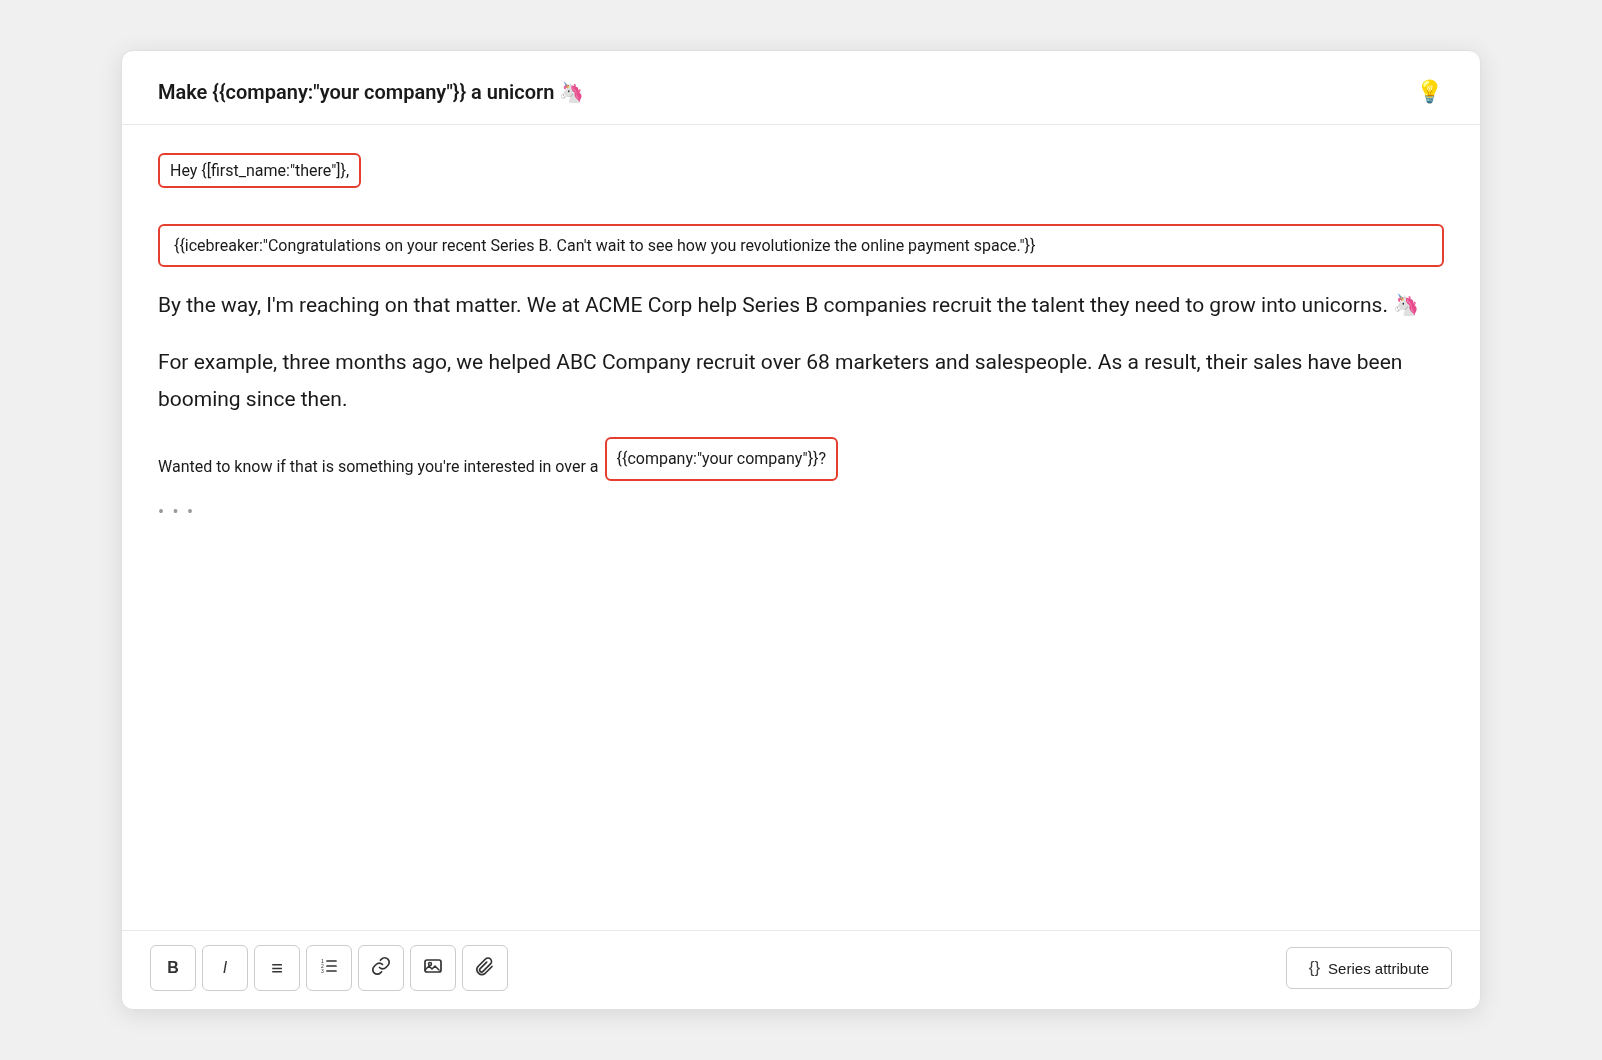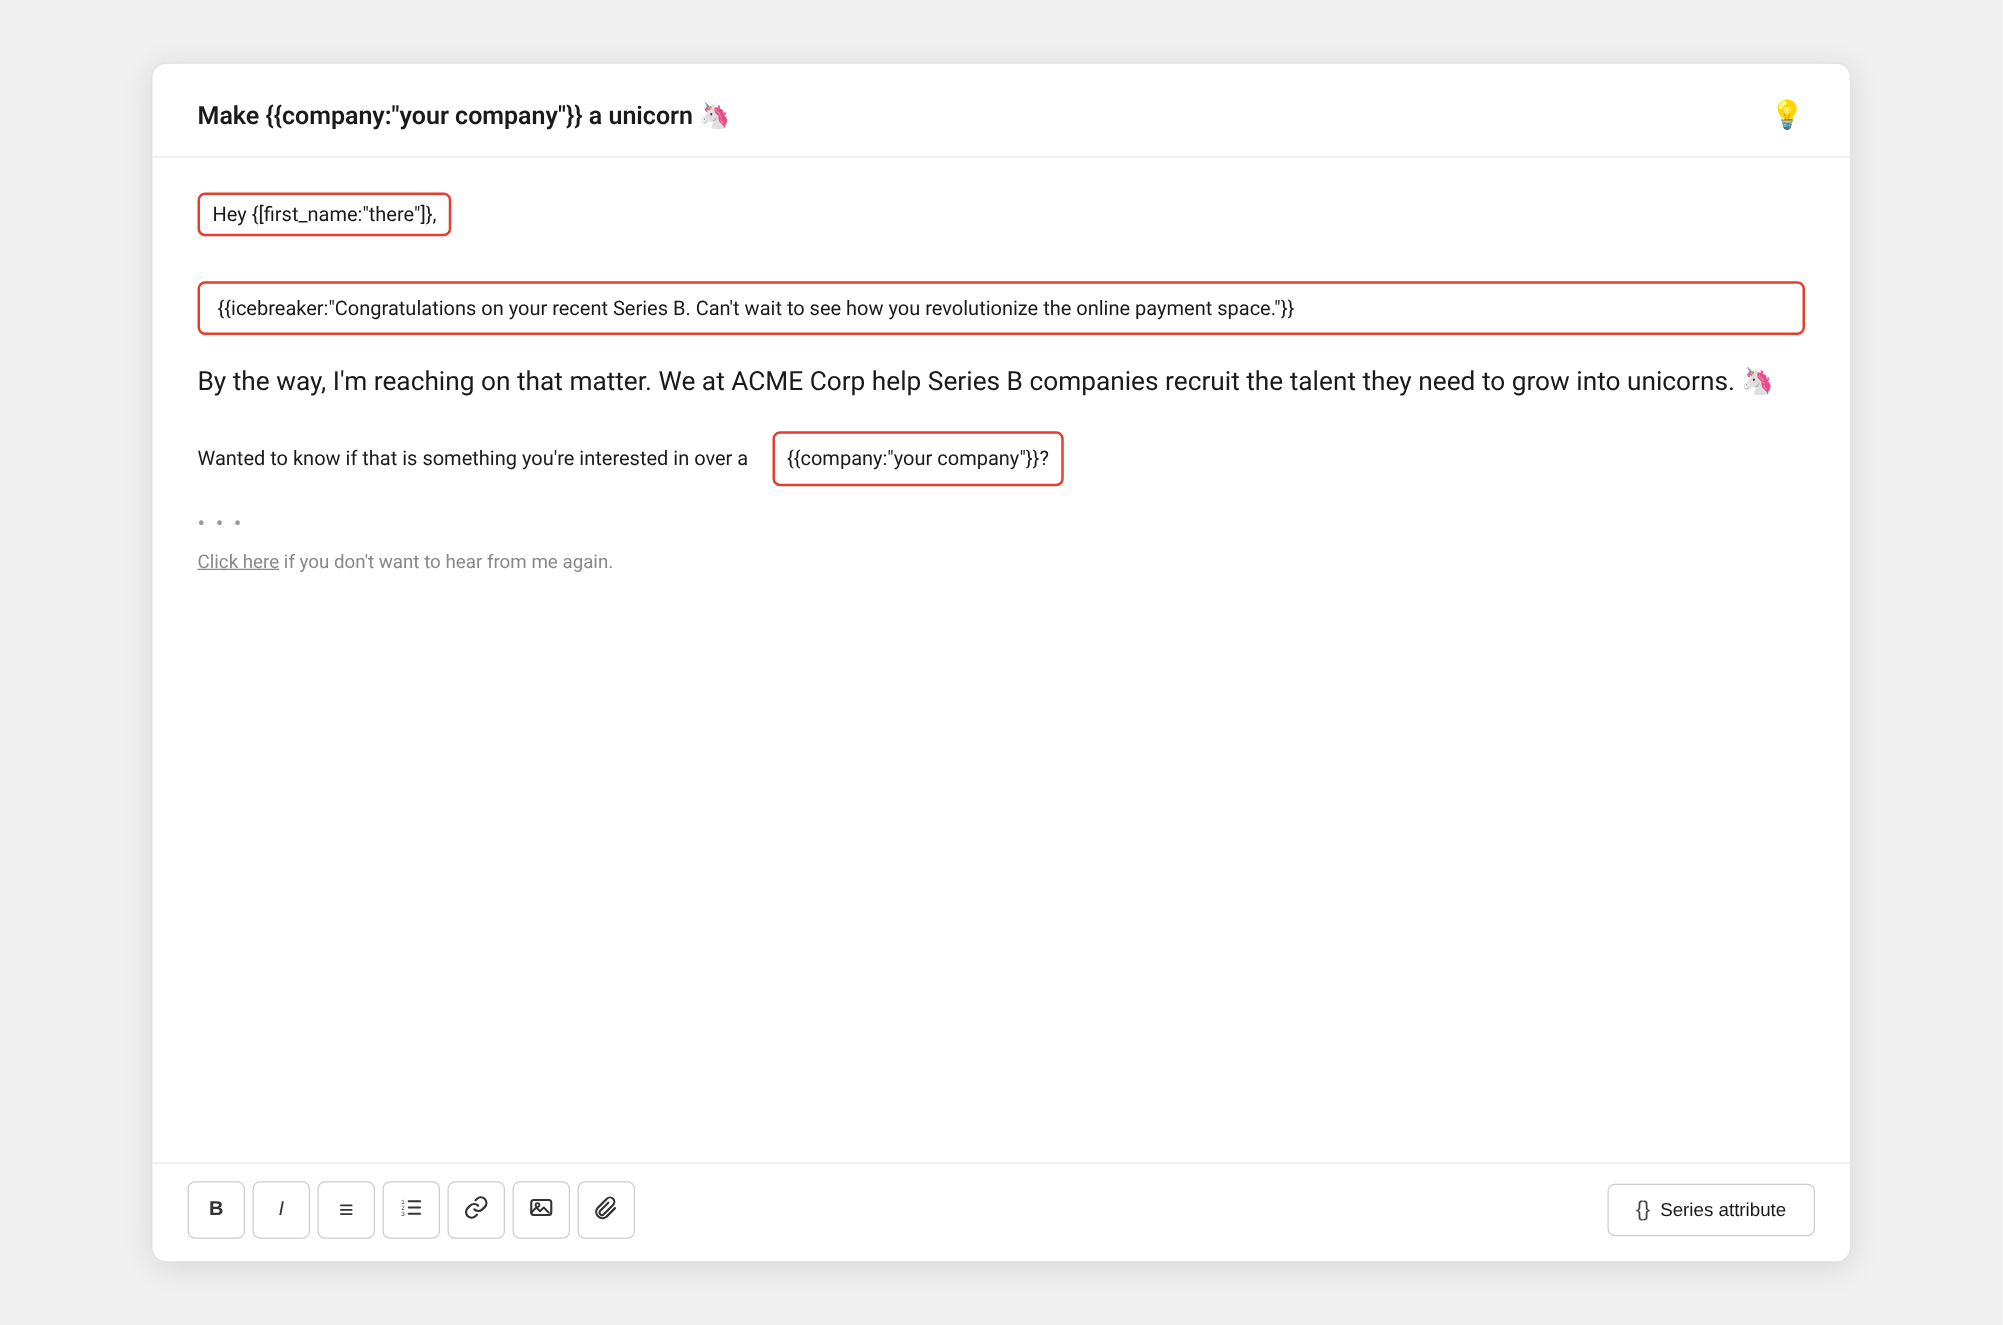--- a/index.html
+++ b/index.html
@@ -168,23 +168,23 @@
       font-size: 17px;
       color: #444;
     }
 
     .line-with-inline {
       font-size: 16px;
       color: #1a1a1a;
       line-height: 1.75;
       margin-bottom: 20px;
       display: flex;
-      align-items: center;
+      align-items: flex-end;
       flex-wrap: wrap;
-      gap: 17px;
+      gap: 4px;
     }
   </style>
 </head>
 <body>
 
 <div class="modal-container">
 
   <div class="modal-header">
     <span class="modal-title">Make {{company:"your company"}} a unicorn 🦄</span>
     <span class="lightbulb-icon">💡</span>
@@ -197,34 +197,32 @@
         <span style="font-size:16px; color:#1a1a1a;">Hey {[first_name:"there"]},</span>
       </span>
     </div>
 
     <div class="highlighted-block-full">
       <span style="font-size:16px; color:#1a1a1a;">{{icebreaker:"Congratulations on your recent Series B. Can't wait to see how you revolutionize the online payment space."}}</span>
     </div>
 
     <p class="paragraph">By the way, I'm reaching on that matter. We at ACME Corp help Series B companies recruit the talent they need to grow into unicorns. 🦄</p>
 
+    <p class="paragraph">For example, three months ago, we helped ABC Company recruit over 68 marketers and salespeople. As a result, their sales have been booming since then.</p>
 
     <div class="line-with-inline">
       <span>Wanted to know if that is something you're interested in over a</span>
       <span class="inline-highlighted">
         <span style="font-size:16px; color:#1a1a1a;">{{company:"your company"}}?</span>
       </span>
     </div>
 
 
     <div class="ellipsis">• • •</div>
 
-    <p class="unsubscribe-line">
-      <a class="unsubscribe-link">Click here</a><span> if you don't want to hear from me again.</span>
-    </p>
 
   </div>
 
   <div class="toolbar">
     <div class="toolbar-left">
 
       <button class="toolbar-btn">
         <span class="icon-bold">B</span>
       </button>
 

